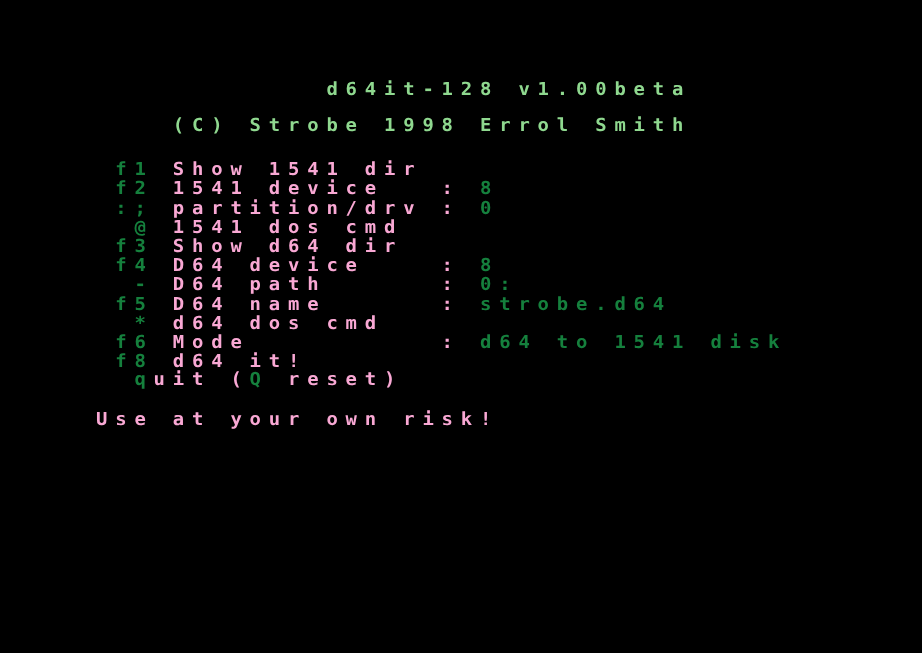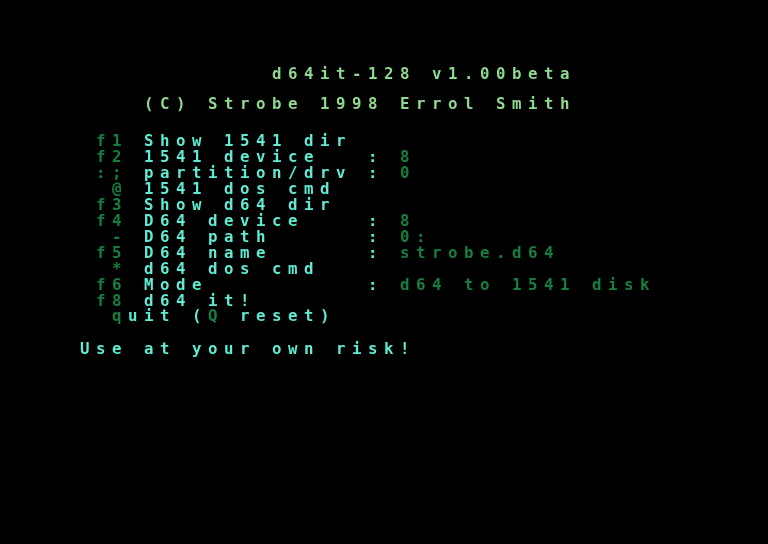--- a/index.html
+++ b/index.html
@@ -42,21 +42,21 @@
     width: 16px;
     text-align: left;
     overflow: visible;
     font-size: 15px;
     transform: scaleX(1.05);
     transform-origin: left center;
   }
 
   .green  { color: #8fd88f; }
   .white  { color: #15803d; }
-  .gray   { color: #5eead4; text-decoration: underline; }
+  .gray   { color: #f9a8d4; text-decoration: underline; }
 
   .seg { white-space: pre; display: inline-block; }
 </style>
 </head>
 <body>
 
 <div id="screen">
 
   <div class="row" id="row-title" style="top:66px;"><span class="seg green"><span class="cell">&nbsp;</span><span class="cell">&nbsp;</span><span class="cell">&nbsp;</span><span class="cell">&nbsp;</span><span class="cell">&nbsp;</span><span class="cell">&nbsp;</span><span class="cell">&nbsp;</span><span class="cell">&nbsp;</span><span class="cell">&nbsp;</span><span class="cell">&nbsp;</span><span class="cell">&nbsp;</span><span class="cell">&nbsp;</span><span class="cell">&nbsp;</span><span class="cell">&nbsp;</span><span class="cell">&nbsp;</span><span class="cell">&nbsp;</span><span class="cell">&nbsp;</span><span class="cell">d</span><span class="cell">6</span><span class="cell">4</span><span class="cell">i</span><span class="cell">t</span><span class="cell">-</span><span class="cell">1</span><span class="cell">2</span><span class="cell">8</span><span class="cell">&nbsp;</span><span class="cell">v</span><span class="cell">1</span><span class="cell">.</span><span class="cell">0</span><span class="cell">0</span><span class="cell">b</span><span class="cell">e</span><span class="cell">t</span><span class="cell">a</span></span></div>
 

